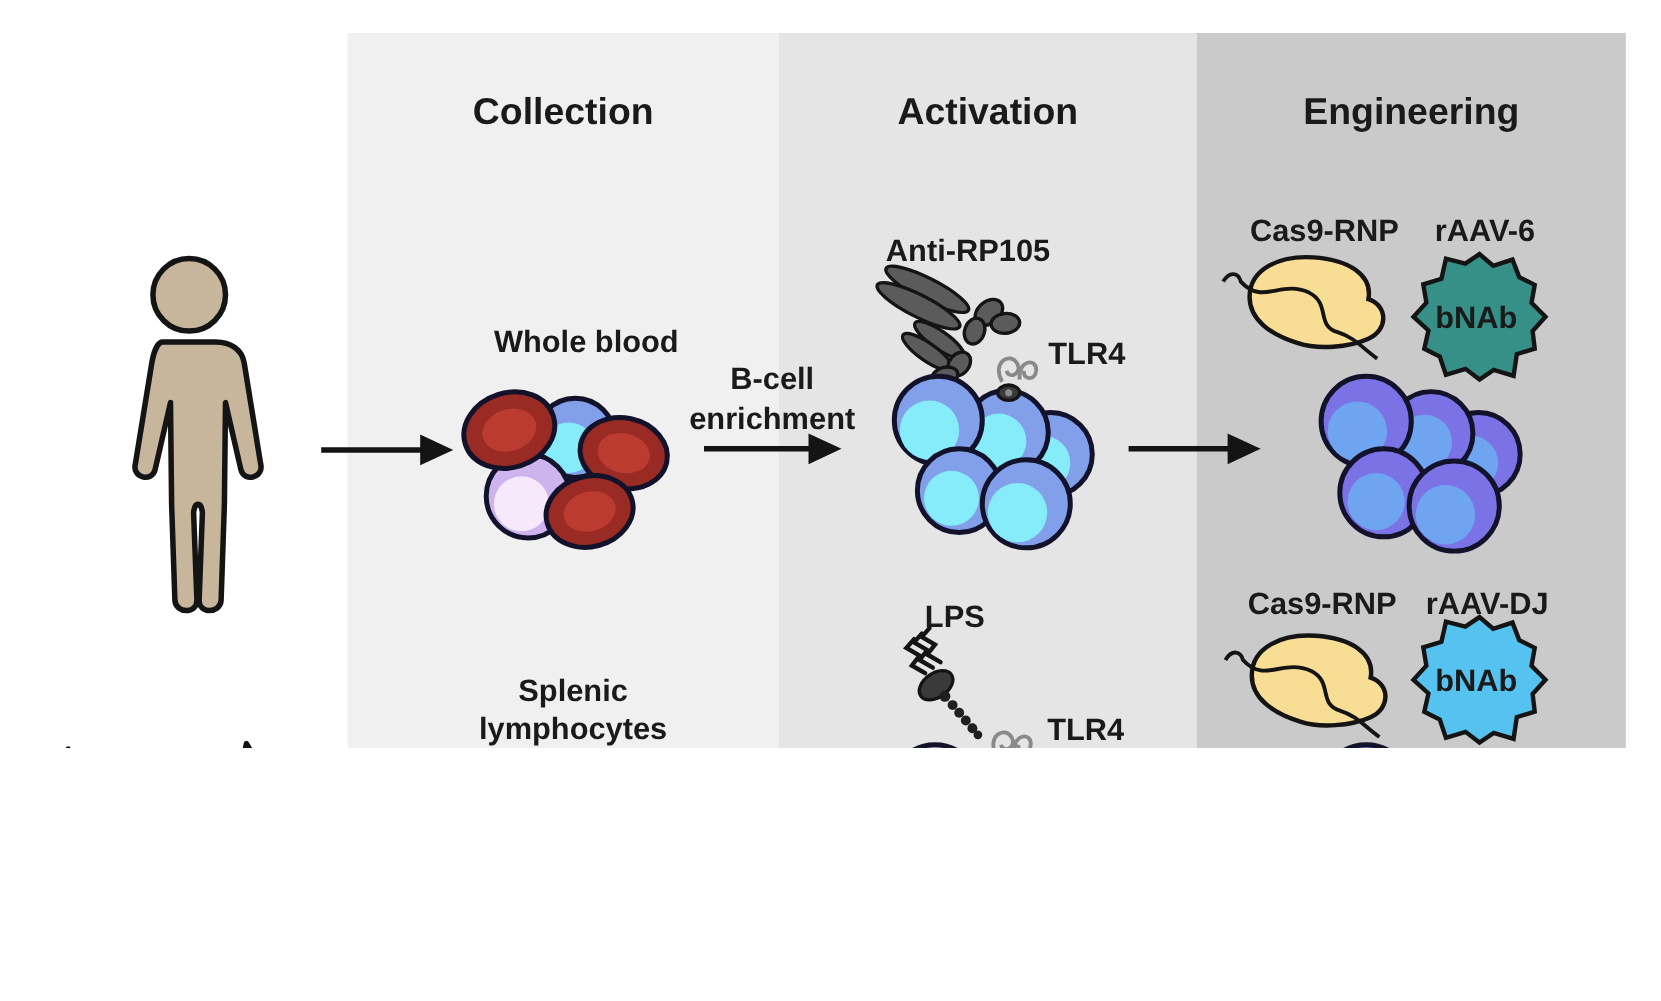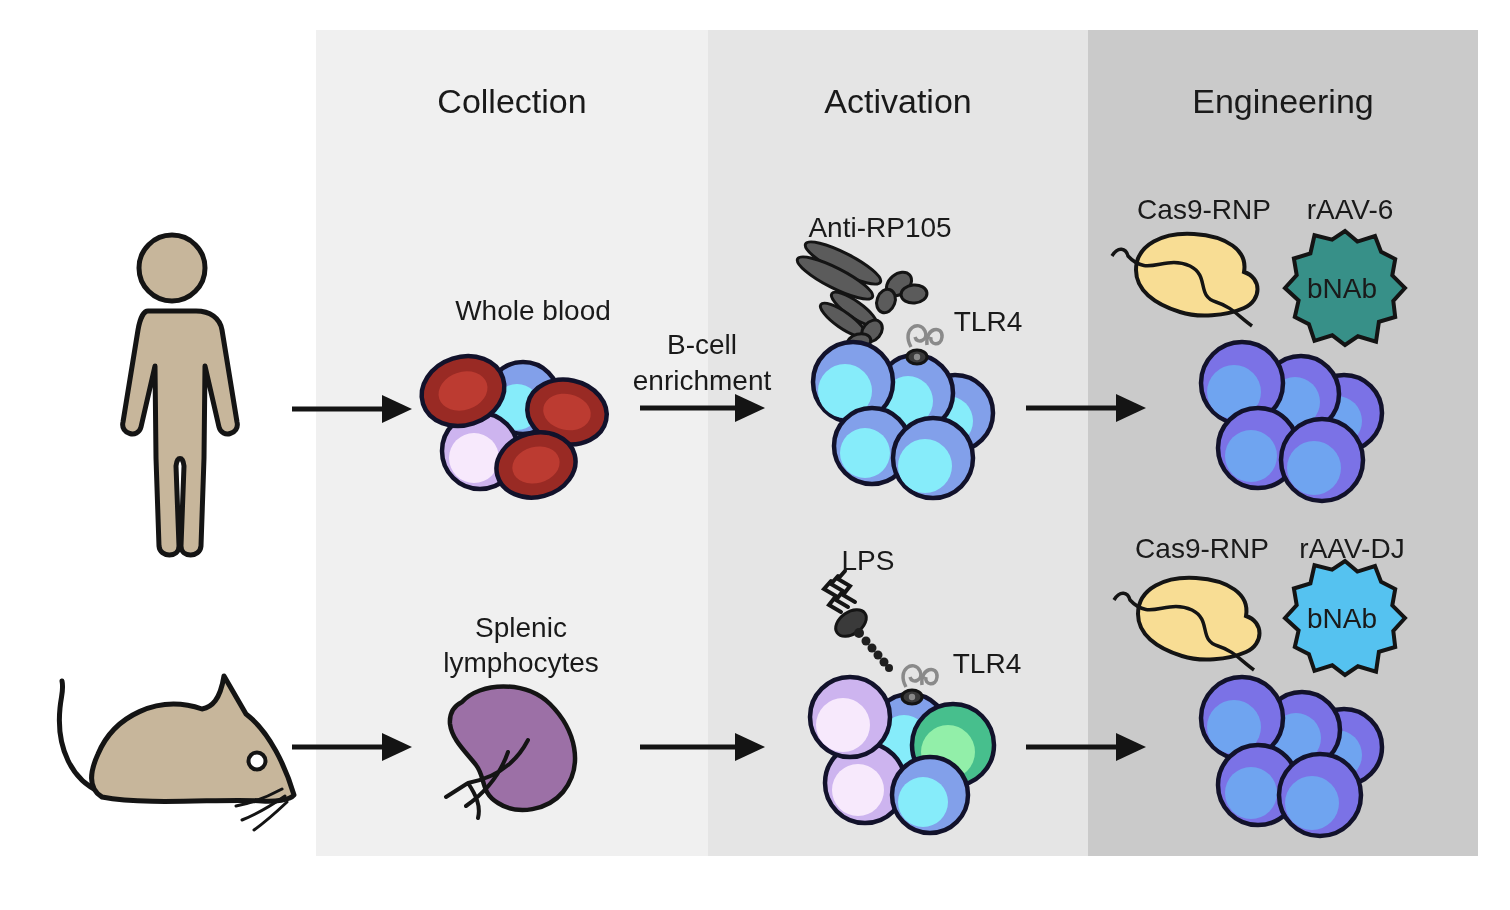--- a/index.html
+++ b/index.html
@@ -1,17 +1,17 @@
 <!DOCTYPE html>
 <html><head>
 <meta charset="utf-8">
 <style>
   html,body{margin:0;padding:0;background:#ffffff;}
-  .stage{position:relative;width:1510px;height:856px;background:#ffffff;overflow:hidden;
-         font-family:"Liberation Sans", sans-serif;}
+  .stage{position:relative;width:1510px;height:680px;background:#ffffff;overflow:hidden;
+         font-family:"Liberation Sans", sans-serif;font-weight:bold;}
   svg{position:absolute;left:0;top:0;}
   text{fill:#1a1a1a;text-anchor:middle;font-family:"Liberation Sans", sans-serif;}
   .h{font-size:34px;}
   .lbl{font-size:28px;}
   .cell{stroke:#12122b;stroke-width:4.5;}
   .inner{stroke:none;}
 </style>
 </head>
 <body>
 

